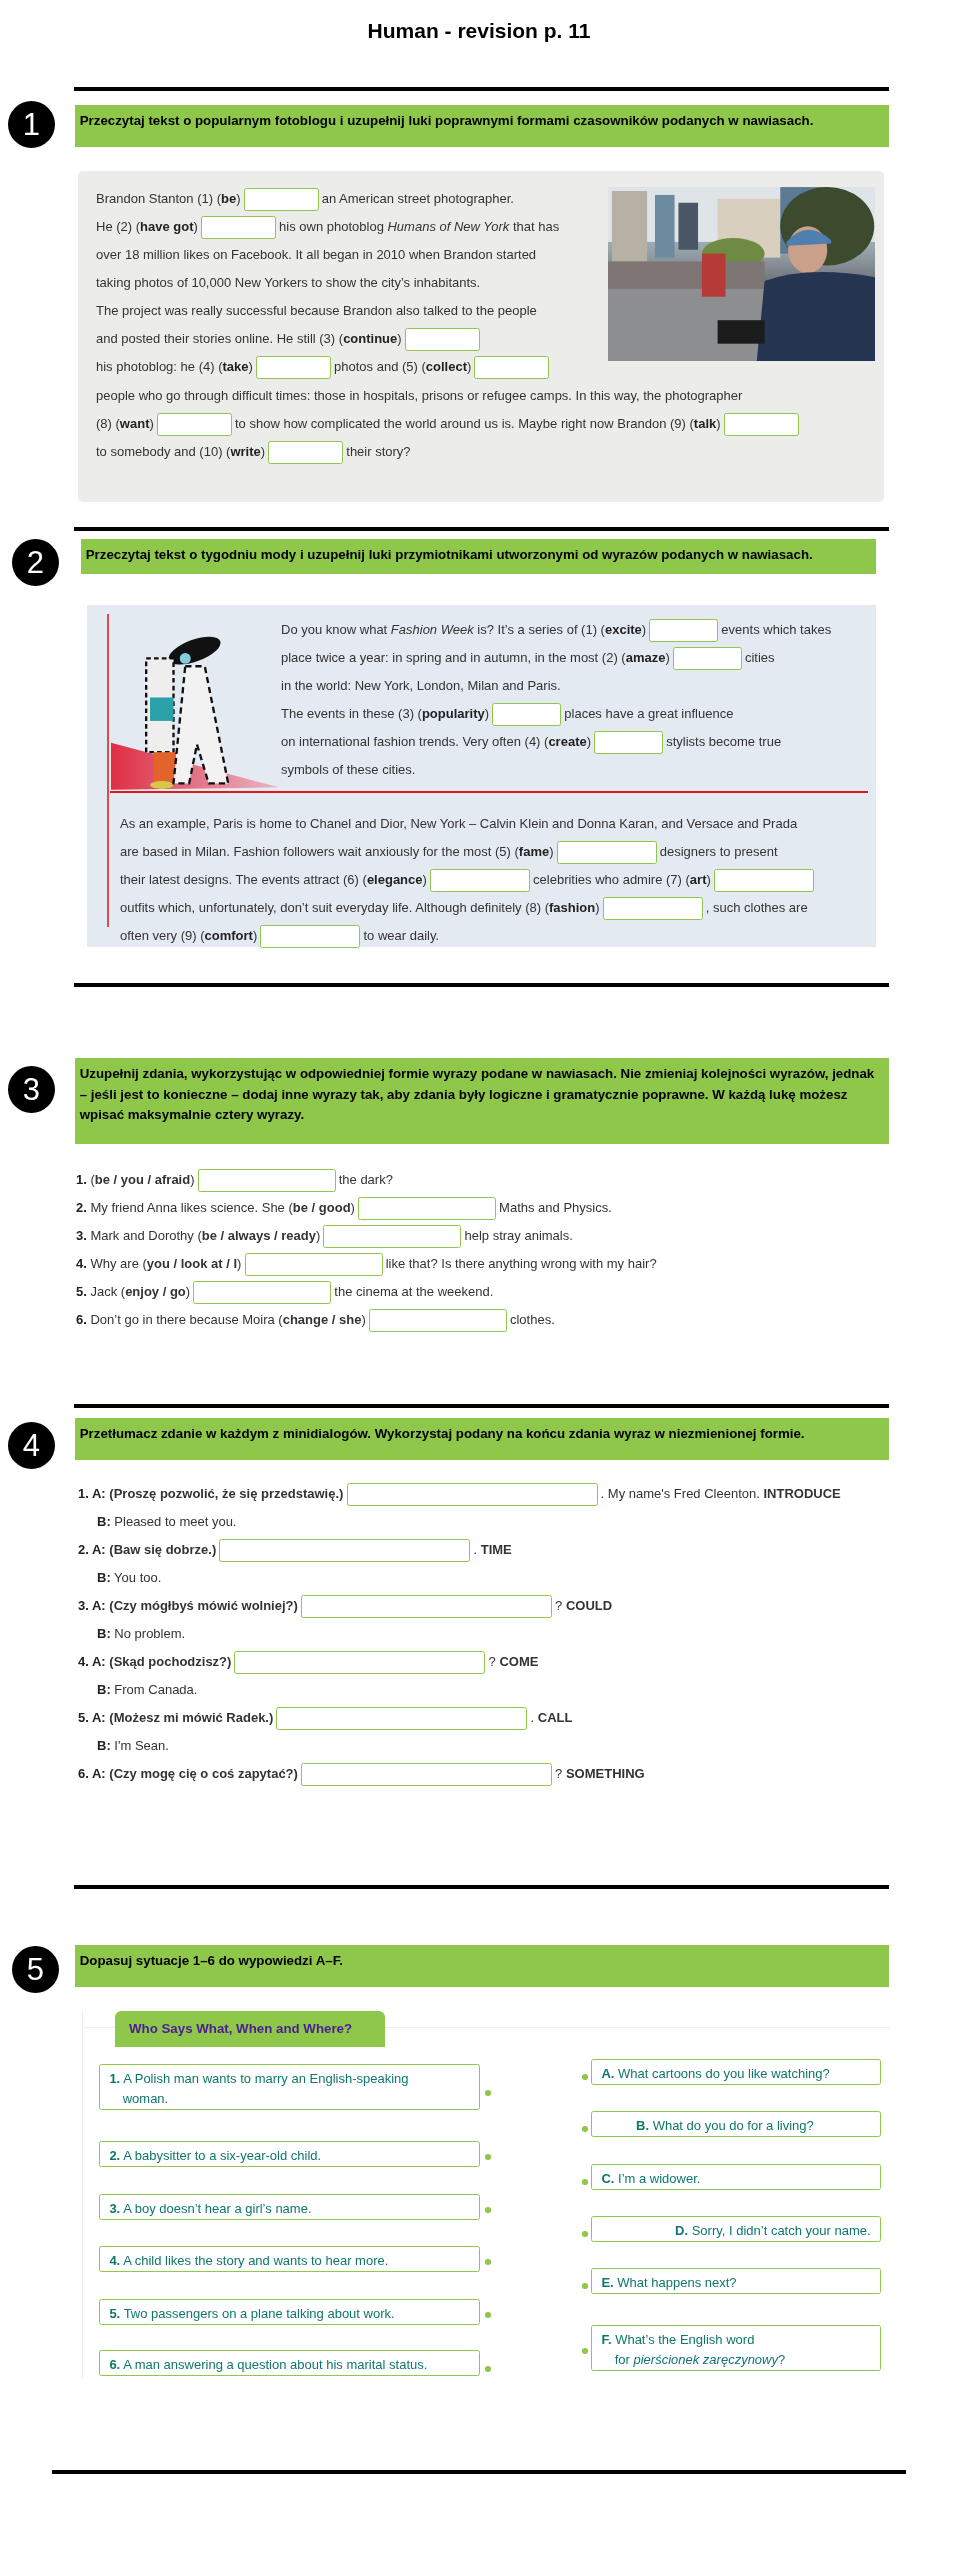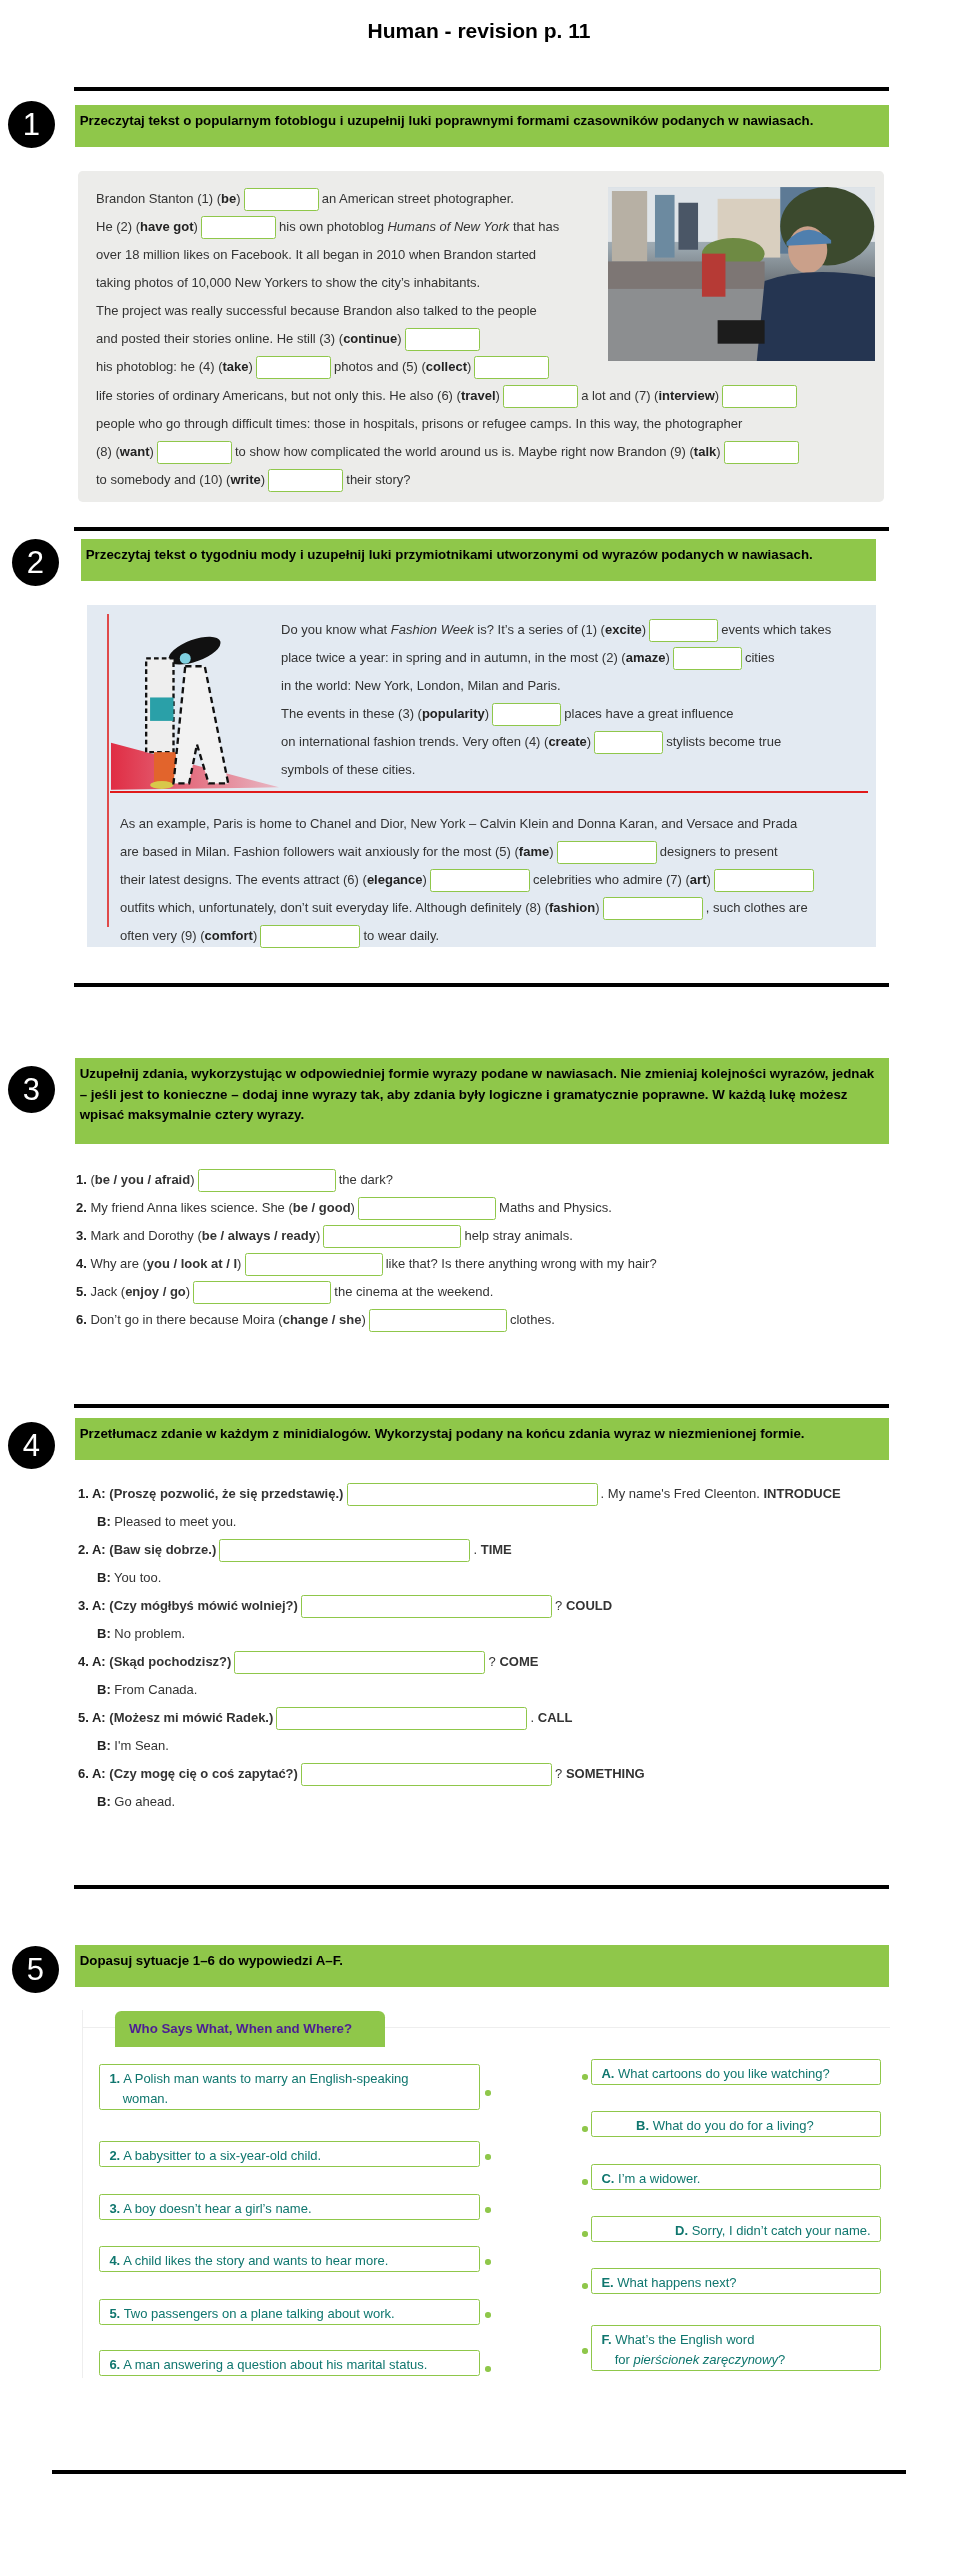--- a/index.html
+++ b/index.html
@@ -58,29 +58,28 @@
 <div class="abs para" style="left:96px;top:185px;width:509px;">
   <div><span>Brandon Stanton (1) (</span><b>be</b><span>)</span><span class="gap"></span><span>an American street photographer.</span></div>
   <div><span>He (2) (</span><b>have got</b><span>)</span><span class="gap"></span><span>his own photoblog </span><i>Humans of New York</i><span> that has</span></div>
   <div>over 18 million likes on Facebook. It all began in 2010 when Brandon started</div>
   <div>taking photos of 10,000 New Yorkers to show the city’s inhabitants.</div>
   <div>The project was really successful because Brandon also talked to the people</div>
   <div><span>and posted their stories online. He still (3) (</span><b>continue</b><span>)</span><span class="gap"></span></div>
   <div><span>his photoblog: he (4) (</span><b>take</b><span>)</span><span class="gap"></span><span>photos and (5) (</span><b>collect</b><span>)</span><span class="gap"></span></div>
 </div>
 <div class="abs para" style="left:96px;top:382px;width:784px;">
-  <div><span>life stories of ordinary Americans, but not only this. He also (6) (</span><b>travel</b><span>)</span><span class="gap"></span><span>a lot and (7) (</span><b>interview</b><span>)</span><span class="gap"></span></div>
   <div>people who go through difficult times: those in hospitals, prisons or refugee camps. In this way, the photographer</div>
   <div><span>(8) (</span><b>want</b><span>)</span><span class="gap"></span><span>to show how complicated the world around us is. Maybe right now Brandon (9) (</span><b>talk</b><span>)</span><span class="gap"></span></div>
   <div><span>to somebody and (10) (</span><b>write</b><span>)</span><span class="gap"></span><span>their story?</span></div>
 </div>
 
 <div class="abs divider" style="left:74px;top:527px;width:815px;"></div>
 <div class="abs circ" style="left:11.8px;top:539px;">2</div>
-<div class="abs gbar" style="left:81px;top:539px;width:795px;height:42px;">Przeczytaj tekst o tygodniu mody i uzupełnij luki przymiotnikami utworzonymi od wyrazów podanych w nawiasach.</div>
+<div class="abs gbar" style="left:81px;top:539px;width:795px;height:35px;">Przeczytaj tekst o tygodniu mody i uzupełnij luki przymiotnikami utworzonymi od wyrazów podanych w nawiasach.</div>
 
 <div class="abs bluebox" style="left:87px;top:605px;width:789px;height:342px;"></div>
 <div class="abs" style="left:107px;top:614px;width:2.4px;height:313px;background:#e04a4a;"></div>
 <div class="abs" style="left:110px;top:791px;width:758px;height:1.6px;background:#e01a1a;"></div>
 <div class="abs" style="left:111px;top:619px;width:168px;height:171px;">
   <svg width="168" height="171" viewBox="0 0 215 218">
     <defs>
         <linearGradient id="rg" x1="0" x2="1">
           <stop offset="0" stop-color="#e02d44"></stop>
           <stop offset="1" stop-color="#e8b8c4"></stop>
@@ -135,21 +134,20 @@
   <div class="row" style="padding-left:19px"><span class="num">B:</span> <span>Pleased to meet you.</span></div>
   <div class="row"><span class="num">2. A:</span> <b>(Baw się dobrze.)</b><span class="gap w5"></span><span>.</span> <b>TIME</b></div>
   <div class="row" style="padding-left:19px"><span class="num">B:</span> <span>You too.</span></div>
   <div class="row"><span class="num">3. A:</span> <b>(Czy mógłbyś mówić wolniej?)</b><span class="gap w5"></span><span>?</span> <b>COULD</b></div>
   <div class="row" style="padding-left:19px"><span class="num">B:</span> <span>No problem.</span></div>
   <div class="row"><span class="num">4. A:</span> <b>(Skąd pochodzisz?)</b><span class="gap w5"></span><span>?</span> <b>COME</b></div>
   <div class="row" style="padding-left:19px"><span class="num">B:</span> <span>From Canada.</span></div>
   <div class="row"><span class="num">5. A:</span> <b>(Możesz mi mówić Radek.)</b><span class="gap w5"></span><span>.</span> <b>CALL</b></div>
   <div class="row" style="padding-left:19px"><span class="num">B:</span> <span>I'm Sean.</span></div>
   <div class="row"><span class="num">6. A:</span> <b>(Czy mogę cię o coś zapytać?)</b><span class="gap w5"></span><span>?</span> <b>SOMETHING</b></div>
-  <div class="row" style="padding-left:19px"><span class="num">B:</span> <span>Go ahead.</span></div>
 </div>
 
 <div class="abs divider" style="left:74px;top:1885px;width:815px;"></div>
 <div class="abs circ" style="left:11.8px;top:1946px;">5</div>
 <div class="abs gbar" style="left:75px;top:1945px;width:814px;height:42px;">Dopasuj sytuacje 1–6 do wypowiedzi A–F.</div>
 
 <div class="abs" style="left:82px;top:2010px;width:808px;height:368px;border-left:1.2px solid #eee;"></div>
 <div class="abs" style="left:82px;top:2027px;width:808px;height:1.2px;background:#eee;"></div>
 <div class="abs tab" style="left:82px;top:2011px;width:270px;">Who Says What, When and Where?</div>
 

